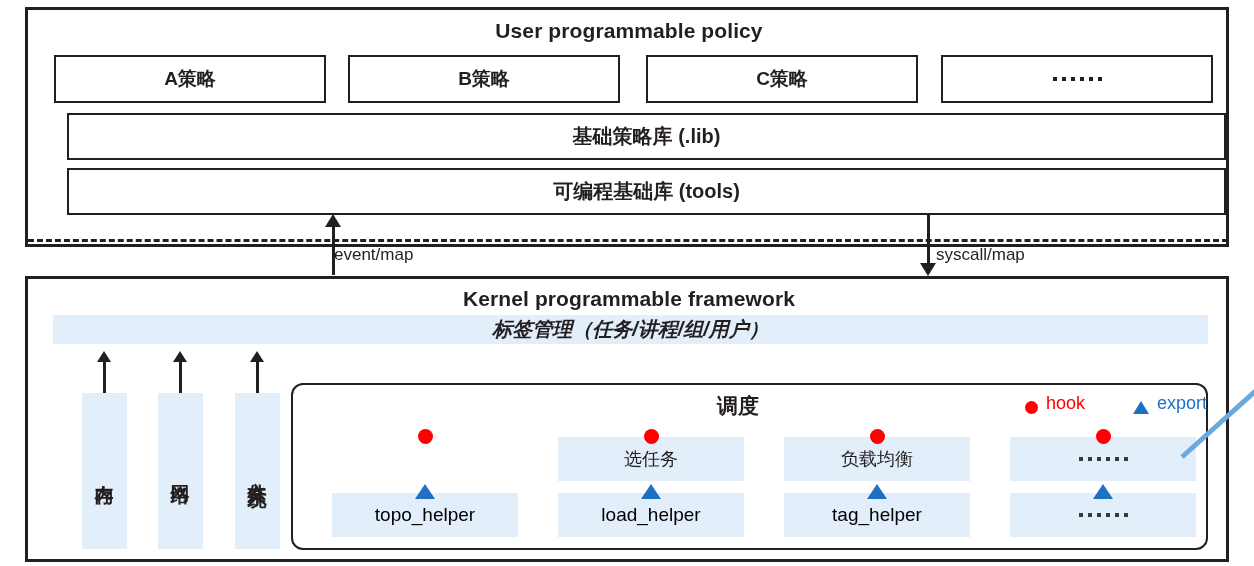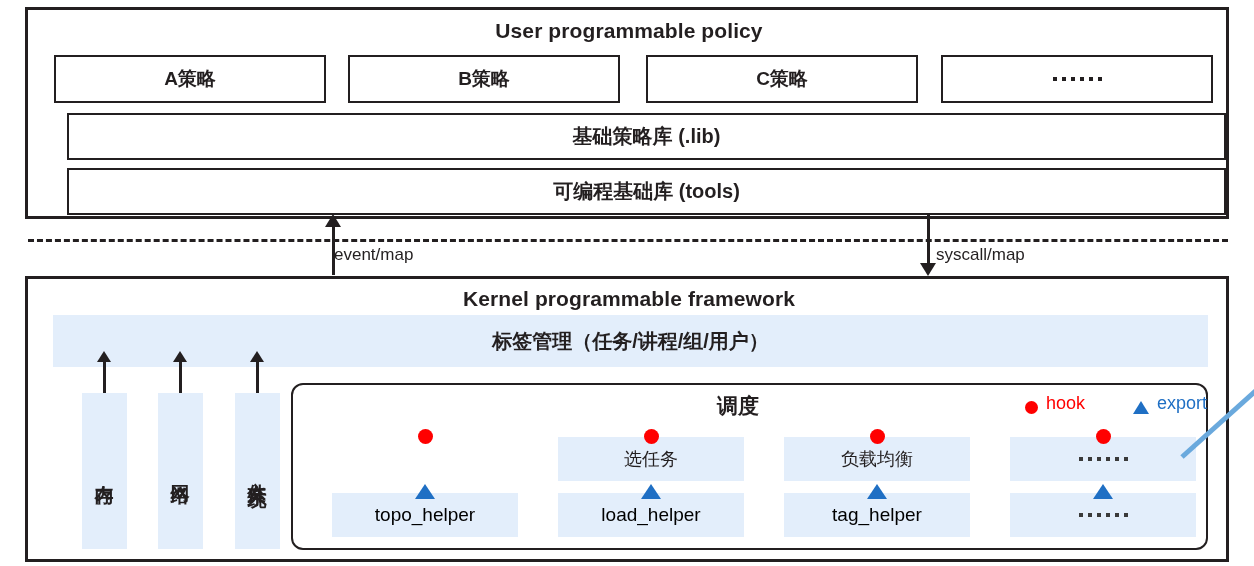--- a/index.html
+++ b/index.html
@@ -176,21 +176,21 @@
     border-right: 7px solid transparent;
     border-bottom: 11px solid #231f20;
   }
   .callout { pointer-events: none; }
 </style>
 </head>
 <body>
 
 <div id="canvas">
 
-  <div class="abs outer-box" style="left:25px; top:7px; width:1204px; height:212px;padding-left:18px;">
+  <div class="abs outer-box" style="left:25px; top:7px; width:1204px; height:240px;padding-left:18px;">
 
     <div class="abs ctr title-en" style="left:0px; top:6px; width:1202px; height:30px;">User programmable policy</div>
 
     <div class="abs thin-box ctr policy-label" style="left:320px; top:45px; width:272px; height:48px;">B策略</div>
 
     <div class="abs thin-box ctr policy-label" style="left:26px; top:45px; width:272px; height:48px;">A策略</div>
 
     <div class="abs thin-box ctr policy-label" style="left:618px; top:45px; width:272px; height:48px;">C策略</div>
 
     <div class="abs thin-box ctr" style="left:913px; top:45px; width:272px; height:48px;">
@@ -216,21 +216,21 @@
   <div class="abs arrow-label" style="left:334px; top:245px;">event/map</div>
 
   <div class="abs v-line" style="left:927px; top:214px; width:3px; height:51px;"></div>
   <div class="abs arrow-down-head" style="left:920px; top:263px;"></div>
   <div class="abs arrow-label" style="left:936px; top:245px;">syscall/map</div>
 
   <div class="abs outer-box" style="left:25px; top:276px; width:1204px; height:286px;">
 
     <div class="abs ctr title-en" style="left:0px; top:6px; width:1202px; height:28px;">Kernel programmable framework</div>
 
-    <div class="abs blue-box ctr tag-label" style="left:25px; top:36px; width:1155px; height:52px;">标签管理（任务/讲程/组/用户）</div>
+    <div class="abs blue-box ctr tag-label" style="left:25px; top:36px; width:1155px; height:29px;font-style:italic;">标签管理（任务/讲程/组/用户）</div>
 
     <div class="abs small-v-line" style="left:75px; top:82px; width:3px; height:33px;"></div>
     <div class="abs small-up-head" style="left:69px; top:72px;"></div>
 
     <div class="abs small-v-line" style="left:151px; top:82px; width:3px; height:33px;"></div>
     <div class="abs small-up-head" style="left:145px; top:72px;"></div>
 
     <div class="abs small-v-line" style="left:228px; top:82px; width:3px; height:33px;"></div>
     <div class="abs small-up-head" style="left:222px; top:72px;"></div>
 

